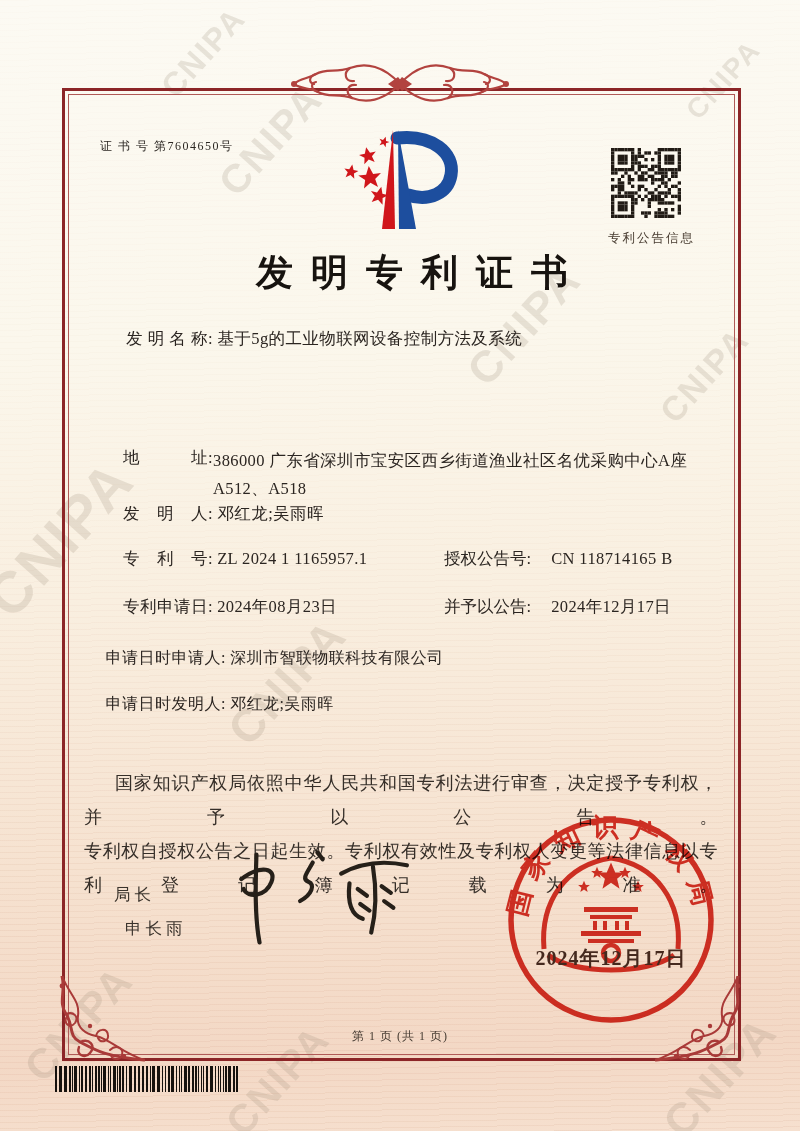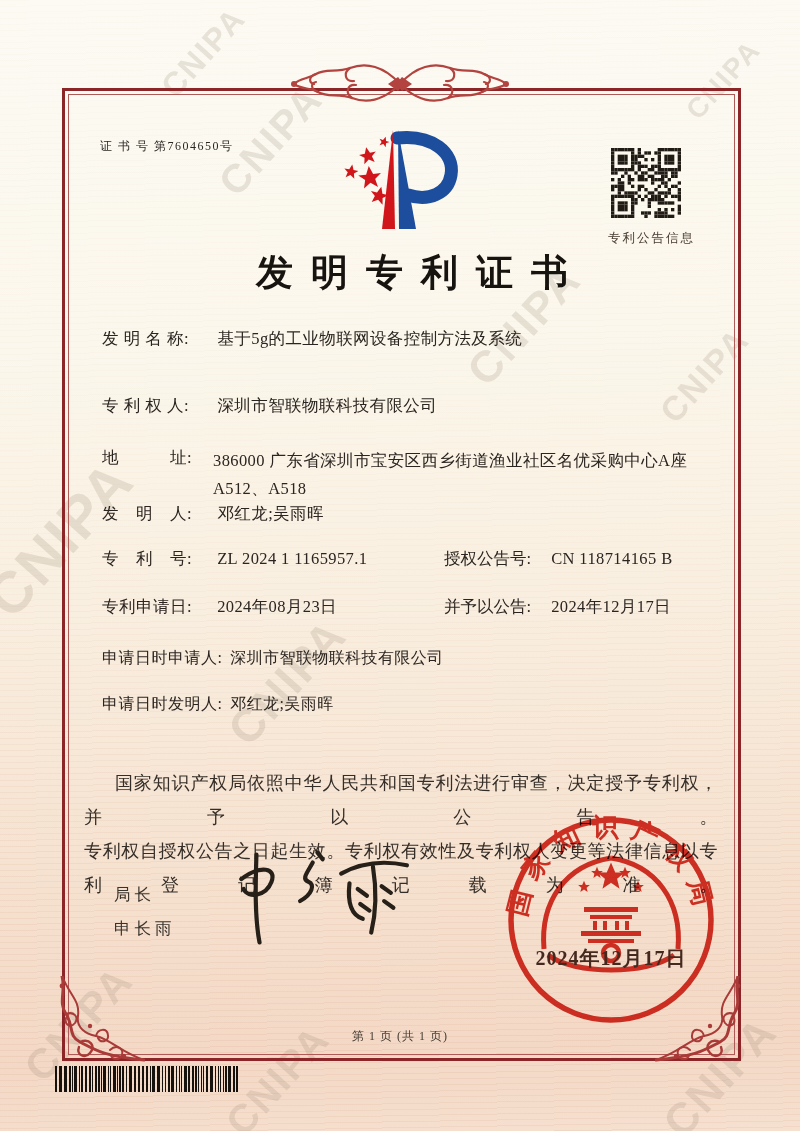--- a/index.html
+++ b/index.html
@@ -16,32 +16,32 @@
       color:rgba(150,136,116,0.20);transform:rotate(-48deg);letter-spacing:2px;white-space:nowrap;}
   .frame{position:absolute;left:62px;top:88px;width:673px;height:967px;border:3px solid #8c2527;}
   .frame::before{content:"";position:absolute;inset:3px;border:1px solid #b05a57;}
   .abs{position:absolute;}
   .cert-no{left:100px;top:138px;font-size:12px;letter-spacing:1.5px;color:#2b2622;}
   .title{left:0;top:236px;width:100%;text-align:center;font-size:37px;font-weight:bold;
          letter-spacing:18px;text-indent:18px;color:#17130f;margin:12px;}
   .qr-wrap{left:608px;top:148px;width:76px;text-align:center;}
   .qr-caption{margin-top:8px;font-size:12.5px;letter-spacing:2px;color:#473b30;white-space:nowrap;}
   .row{position:absolute;left:102px;font-size:16.5px;letter-spacing:.3px;color:#2b2521;white-space:nowrap;}
-  .lbl{display:inline-block;min-width:111px;letter-spacing:.5px;}
+  .lbl{display:inline-block;min-width:111px;letter-spacing:.5px;text-align:right;}
   .val{letter-spacing:.4px;}
   .val-wrap{display:inline-block;vertical-align:top;white-space:normal;width:494px;line-height:28px;}
   .pair{position:absolute;font-size:16.5px;white-space:nowrap;color:#2b2521;}
   .pair .lbl2{display:inline-block;min-width:103px;}
   .notice{position:absolute;left:84px;top:766px;width:634px;font-size:18px;line-height:34px;
           color:#352e28;letter-spacing:.5px;}
   .notice .ln{text-align:justify;text-align-last:justify;}
   .notice .ln.first{text-indent:31px;}
   .sig-role,.sig-name{position:absolute;left:114px;font-family:Liberation Sans, sans-serif;
           font-size:16.5px;letter-spacing:4px;color:#3a332c;}
-  .sig-role{top:884px;} .sig-name{top:918px;}
+  .sig-role{top:884px;} .sig-name{top:918px;margin-left:11px;}
   .signature-svg{position:absolute;left:222px;top:842px;transform:rotate(-2deg);}
   .seal-svg{position:absolute;left:504px;top:813px;mix-blend-mode:multiply;opacity:.94;}
   .page-no{position:absolute;left:0;top:1028px;width:100%;text-align:center;font-size:12px;
            letter-spacing:1px;color:#453b32;}
   .barcode-svg{position:absolute;left:55px;top:1066px;}
   .logo-svg{position:absolute;left:336px;top:126px;}
   .orn-top{position:absolute;left:270px;top:54px;}
   .corner{position:absolute;top:976px;}
   .corner.bl{left:50px;} .corner.br{left:655px;transform:scaleX(-1);}
 </style>
@@ -366,24 +366,20 @@
       </svg>
     <div class="qr-caption">专利公告信息</div>
   </div>
 
   <h1 class="abs title">发明专利证书</h1>
 
   <div class="row" style="top:328px">
     <span class="lbl">发 明 名 称:</span>
     <span class="val">基于5g的工业物联网设备控制方法及系统</span>
   </div>
-  <div class="row" style="top:395px">
-    <span class="lbl">专 利 权 人:</span>
-    <span class="val">深圳市智联物联科技有限公司</span>
-  </div>
   <div class="row" style="top:447px">
     <span class="lbl">地　　　址:</span><span class="val val-wrap">386000 广东省深圳市宝安区西乡街道渔业社区名优采购中心A座A512、A518</span>
   </div>
   <div class="row" style="top:503px">
     <span class="lbl">发　明　人:</span>
     <span class="val">邓红龙;吴雨晖</span>
   </div>
 
   <div class="pair" style="left:102px;top:548px">
     <span class="lbl">专　利　号:</span>

